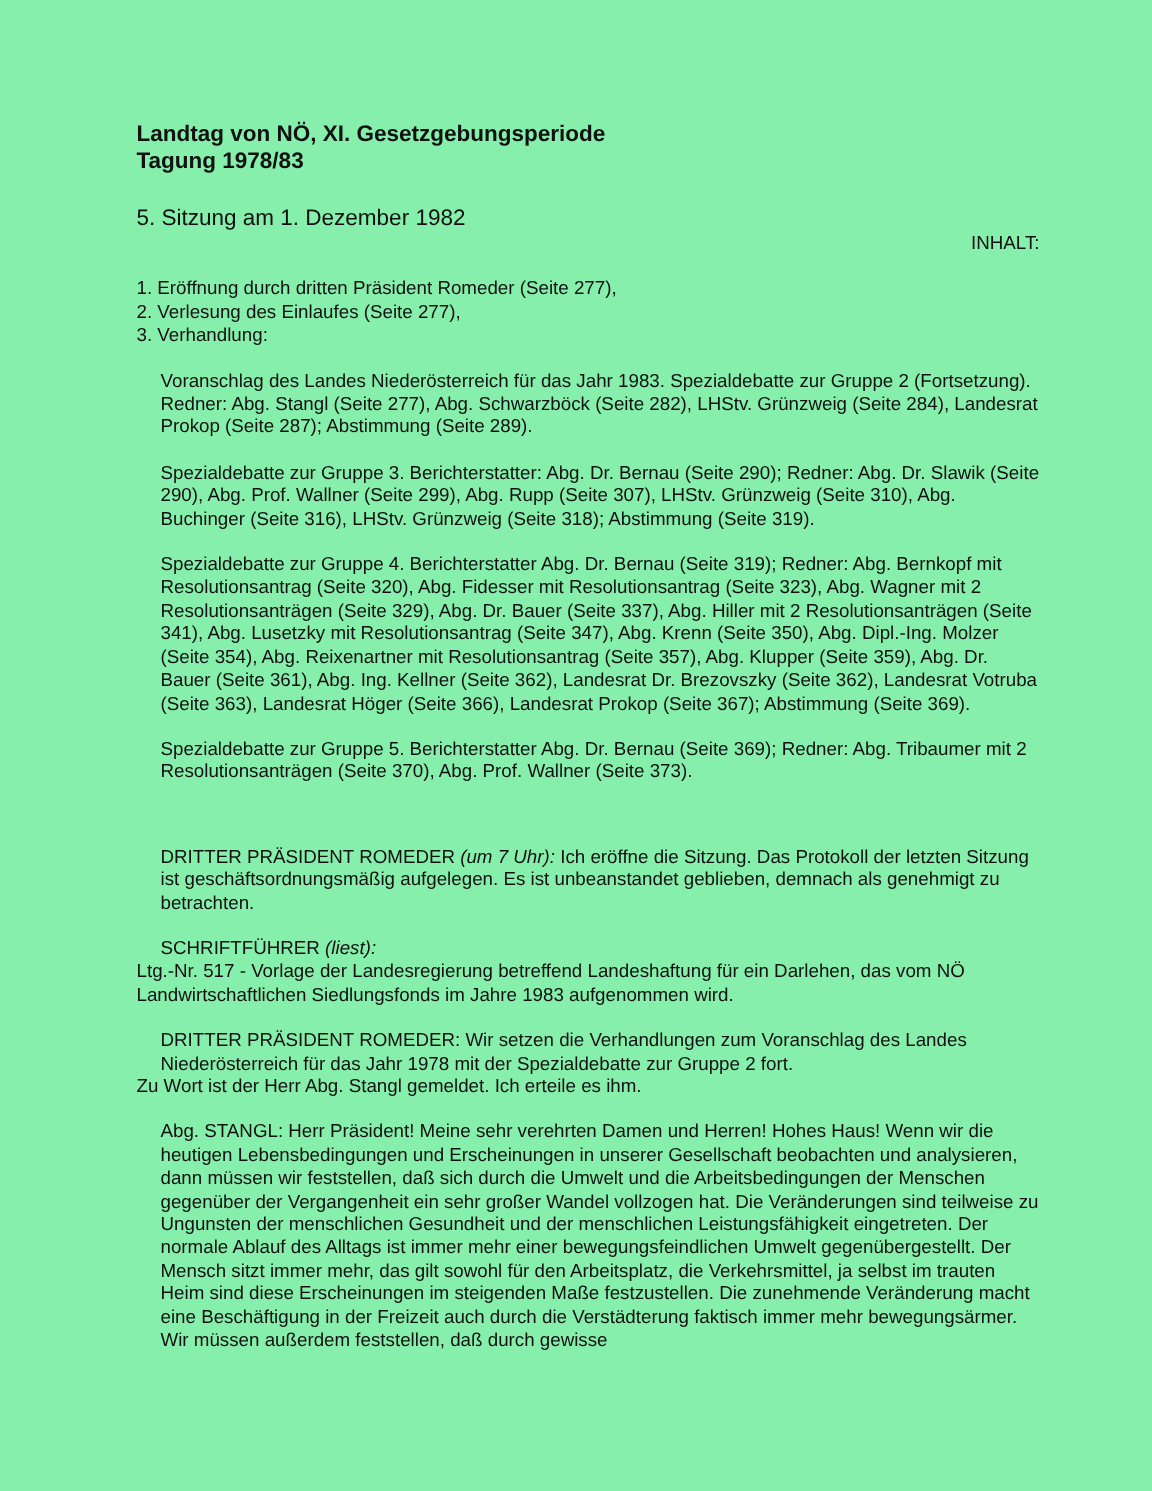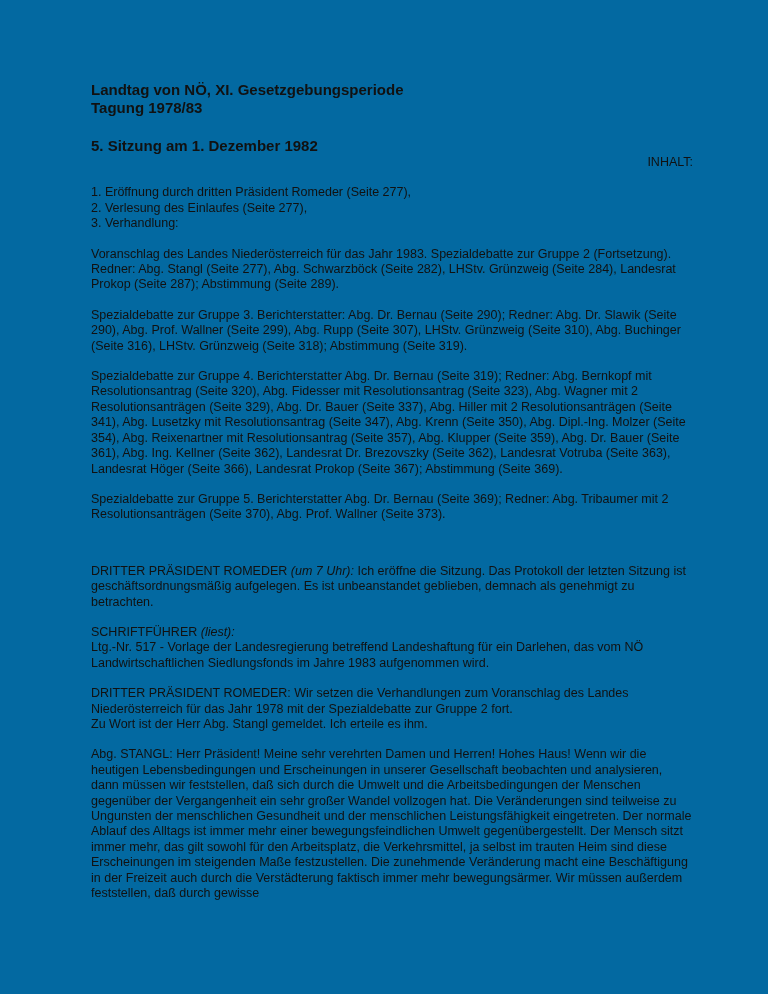--- a/index.html
+++ b/index.html
@@ -11,52 +11,52 @@
     width: 768px;
     height: 994px;
     overflow: hidden;
     font-family: "Liberation Sans", "DejaVu Sans", sans-serif;
     color: #111111;
   }
   .page {
     position: relative;
     width: 768px;
     height: 994px;
-    background: #0369a1;
+    background: #86efac;
   }
   .content {
     position: absolute;
     left: 91px;
     top: 81px;
     width: 602px;
   }
   .doc-title {
     font-size: 15px;
     line-height: 18px;
     font-weight: bold;
   }
   .session-heading {
     margin-top: 20px;
     font-size: 15px;
     line-height: 18px;
-    font-weight: bold;
+    font-weight: normal;
   }
   .body-text {
     font-size: 12.5px;
     line-height: 15.4px;
   }
   .inhalt-label {
     margin-top: 25px;
     text-align: right;
   }
   .agenda {
     margin-top: 15px;
   }
   .para {
-    margin: 15px 0 0 0;
+    margin: 15px 0 0 16px;
   }
   .line {
     margin: 0;
   }
   .gap-large {
     margin-top: 41px;
   }
   .i {
     font-style: italic;
   }

